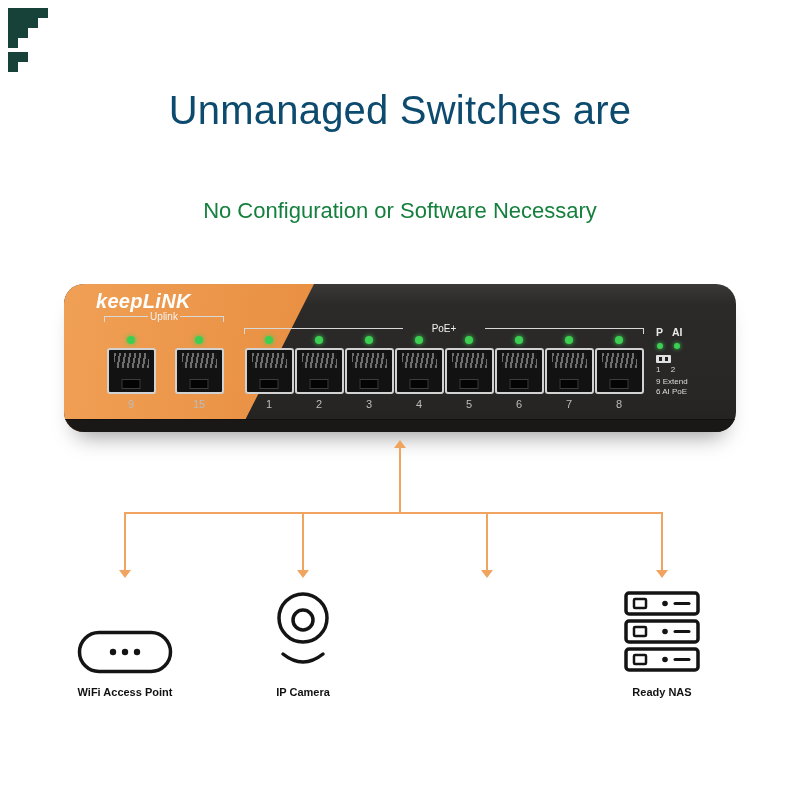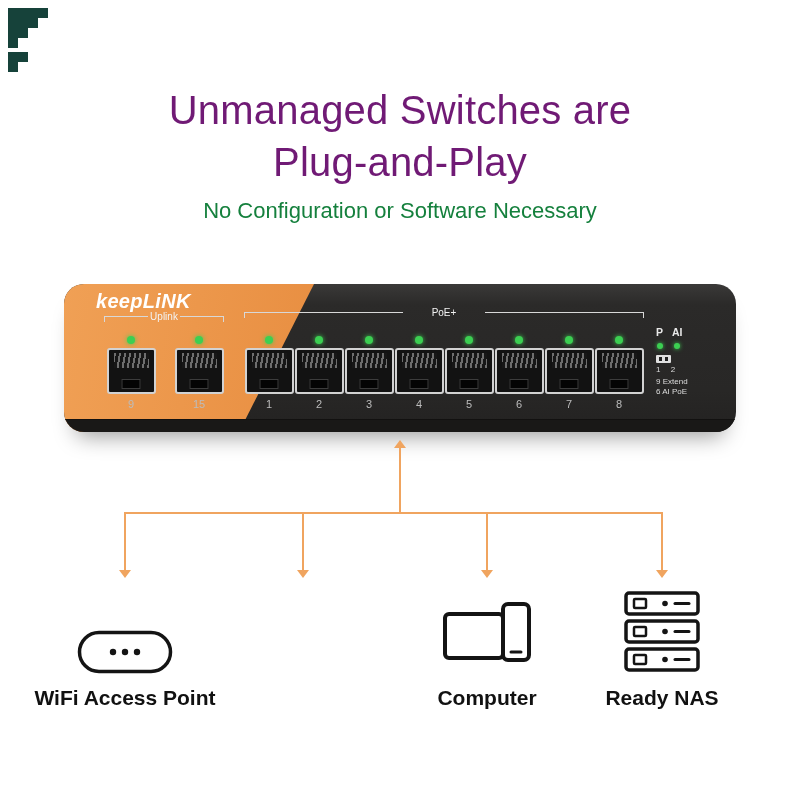--- a/index.html
+++ b/index.html
@@ -5,21 +5,21 @@
   * { margin:0; padding:0; box-sizing:border-box; }
   html,body { background:#ffffff; }
   body { font-family:"Liberation Sans", sans-serif; }
   .canvas { position:relative; width:800px; height:800px; background:#fff; overflow:hidden; }
 
   
   .deco { position:absolute; left:8px; top:8px; }
 
   
   .title { position:absolute; top:84px; left:0; width:800px; text-align:center;
-           font-size:40px; line-height:52px; color:#701a75; font-weight:500; letter-spacing:.2px; }
+           font-size:40px; line-height:52px; color:#0c4a6e; font-weight:500; letter-spacing:.2px; }
   .subtitle { position:absolute; top:198px; left:0; width:800px; text-align:center;
               font-size:22px; color:#15803d; font-weight:400; }
 
   
   .switch { position:absolute; left:64px; top:284px; width:672px; height:148px;
             background:linear-gradient(#3a3938, #2b2a29 14%, #282726 72%, #232221);
             border-radius:20px; overflow:hidden; box-shadow:0 16px 22px -12px rgba(0,0,0,.4); }
   .accent { position:absolute; left:0; top:0; width:250px; height:100%;
             background:linear-gradient(100deg,#f0a055,#e88e41); 
             clip-path:polygon(0 0, 100% 0, 70% 100%, 0 100%); }
@@ -29,21 +29,21 @@
                    background:#191817; border-top:1px solid #121110; }
 
   
   .bracket { position:absolute; display:flex; align-items:flex-start;justify-content:center; }
   .btext { font-size:10px; color:#f2f2f2; line-height:10px; padding:0 2px; white-space:nowrap; }
   .bline { flex:1; height:6px; border-top:1px solid #d8d8d8; position:relative; margin-top:4px; }
   .bline::after { content:""; position:absolute; top:0; width:1px; height:5px; background:#d8d8d8; }
   .bline.first::after { left:0; }
   .bline.last::after { right:0; }
   .uplink-bracket { left:40px; top:28px; width:120px; }
-  .poe-bracket { left:180px; top:24px; width:400px;gap:27px; }
+  .poe-bracket { left:180px; top:40px; width:400px;gap:27px; }
 
   
   .port-block { position:absolute; top:52px; width:50px; display:flex; flex-direction:column; align-items:center; }
   .led { width:8px; height:8px; border-radius:50%; background:#3ccf52; box-shadow:0 0 5px #3ccf52; }
   .jack { margin-top:4px; width:49px; height:46px; background:#121212; border:2.5px solid #d2d2d2;
           border-radius:3px; position:relative; }
   .jack::before { content:""; position:absolute; left:5px; right:5px; top:3px; height:15px;
                   background:repeating-linear-gradient(100deg,#6e6e6e 0 2px,#161616 2px 5px); }
   .jack::after { content:""; position:absolute; left:50%; transform:translateX(-50%); bottom:3px;
                  width:17px; height:8px; background:#040404; border:1px solid #3c3c3c; }
@@ -70,21 +70,21 @@
   .arrow-up { position:absolute; left:394px; top:440px; width:0; height:0;
               border-left:6px solid transparent; border-right:6px solid transparent;
               border-bottom:8px solid #f0a45f; }
   .arrow-down { position:absolute; top:570px; width:0; height:0;
                 border-left:6px solid transparent; border-right:6px solid transparent;
                 border-top:8px solid #f0a45f; }
 
   
   .device { position:absolute; top:584px; display:flex; flex-direction:column; align-items:center; }
   .icon-box { height:90px; display:flex; align-items:flex-end; justify-content:center; }
-  .device-label { margin-top:12px; font-size:21px; font-weight:700; color:#111; white-space:nowrap; }
+  .device-label { margin-top:12px; font-size:11px; font-weight:700; color:#111; white-space:nowrap; }
   .device svg { display:block; }
 </style>
 </head>
 <body>
 
 <div class="canvas">
 
   <svg class="deco" width="42" height="66" viewBox="0 0 42 66">
     <g fill="#16423a">
       <rect x="0" y="0" width="10" height="10"></rect>
@@ -98,21 +98,20 @@
         <rect x="10" y="20" width="10" height="10"></rect>
       <rect x="0" y="30" width="10" height="10"></rect>
       <rect x="0" y="44" width="10" height="10"></rect>
         <rect x="10" y="44" width="10" height="10"></rect>
       <rect x="0" y="54" width="10" height="10"></rect>
     </g>
   </svg>
 
   <div class="title">
     <div>Unmanaged Switches are</div>
-    <div>Plug-and-Play</div>
   </div>
   <div class="subtitle">No Configuration or Software Necessary</div>
 
   <div class="switch">
     <div class="accent"></div>
     <div class="brand">keepLiNK</div>
 
     <div class="bracket uplink-bracket">
       <span class="bline first"></span>
       <span class="btext">Uplink</span>
@@ -211,31 +210,31 @@
       <svg width="96" height="44" viewBox="0 0 96 44">
         <rect x="2.5" y="2.5" width="91" height="39" rx="19.5" fill="none" stroke="#141414" stroke-width="3.5"></rect>
         <circle cx="36" cy="22" r="3.2" fill="#141414"></circle>
         <circle cx="48" cy="22" r="3.2" fill="#141414"></circle>
         <circle cx="60" cy="22" r="3.2" fill="#141414"></circle>
       </svg>
     </div>
     <div class="device-label">WiFi Access Point</div>
   </div>
 
-
-  <div class="device" style="left:407px; width:160px;">
+  <div class="device" style="left:223px; width:160px;">
     <div class="icon-box">
-      <svg width="92" height="72" viewBox="0 0 92 72">
-        <rect x="4" y="12" width="58" height="44" rx="4" fill="none" stroke="#141414" stroke-width="4"></rect>
-        <rect x="62" y="2" width="26" height="56" rx="5" fill="#ffffff" stroke="#141414" stroke-width="4"></rect>
-        <path d="M70 50 H80" stroke="#141414" stroke-width="3" stroke-linecap="round"></path>
+      <svg width="64" height="84" viewBox="0 0 64 84">
+        <circle cx="32" cy="28" r="24" fill="none" stroke="#141414" stroke-width="3.5"></circle>
+        <circle cx="32" cy="30" r="10" fill="none" stroke="#141414" stroke-width="3.5"></circle>
+        <path d="M12 64 Q32 80 52 64" fill="none" stroke="#141414" stroke-width="3.5" stroke-linecap="round"></path>
       </svg>
     </div>
-    <div class="device-label">Computer</div>
-  </div>
+    <div class="device-label">IP Camera</div>
+  </div>
+
 
   <div class="device" style="left:582px; width:160px;">
     <div class="icon-box">
       <svg width="76" height="84" viewBox="0 0 76 84">
         <g fill="none" stroke="#141414" stroke-width="3.5">
           <rect x="2" y="3" width="72" height="21" rx="3"></rect>
           <rect x="2" y="31" width="72" height="21" rx="3"></rect>
           <rect x="2" y="59" width="72" height="21" rx="3"></rect>
           <rect x="10" y="9" width="12" height="9" rx="1" stroke-width="2.5"></rect>
           <rect x="10" y="37" width="12" height="9" rx="1" stroke-width="2.5"></rect>

